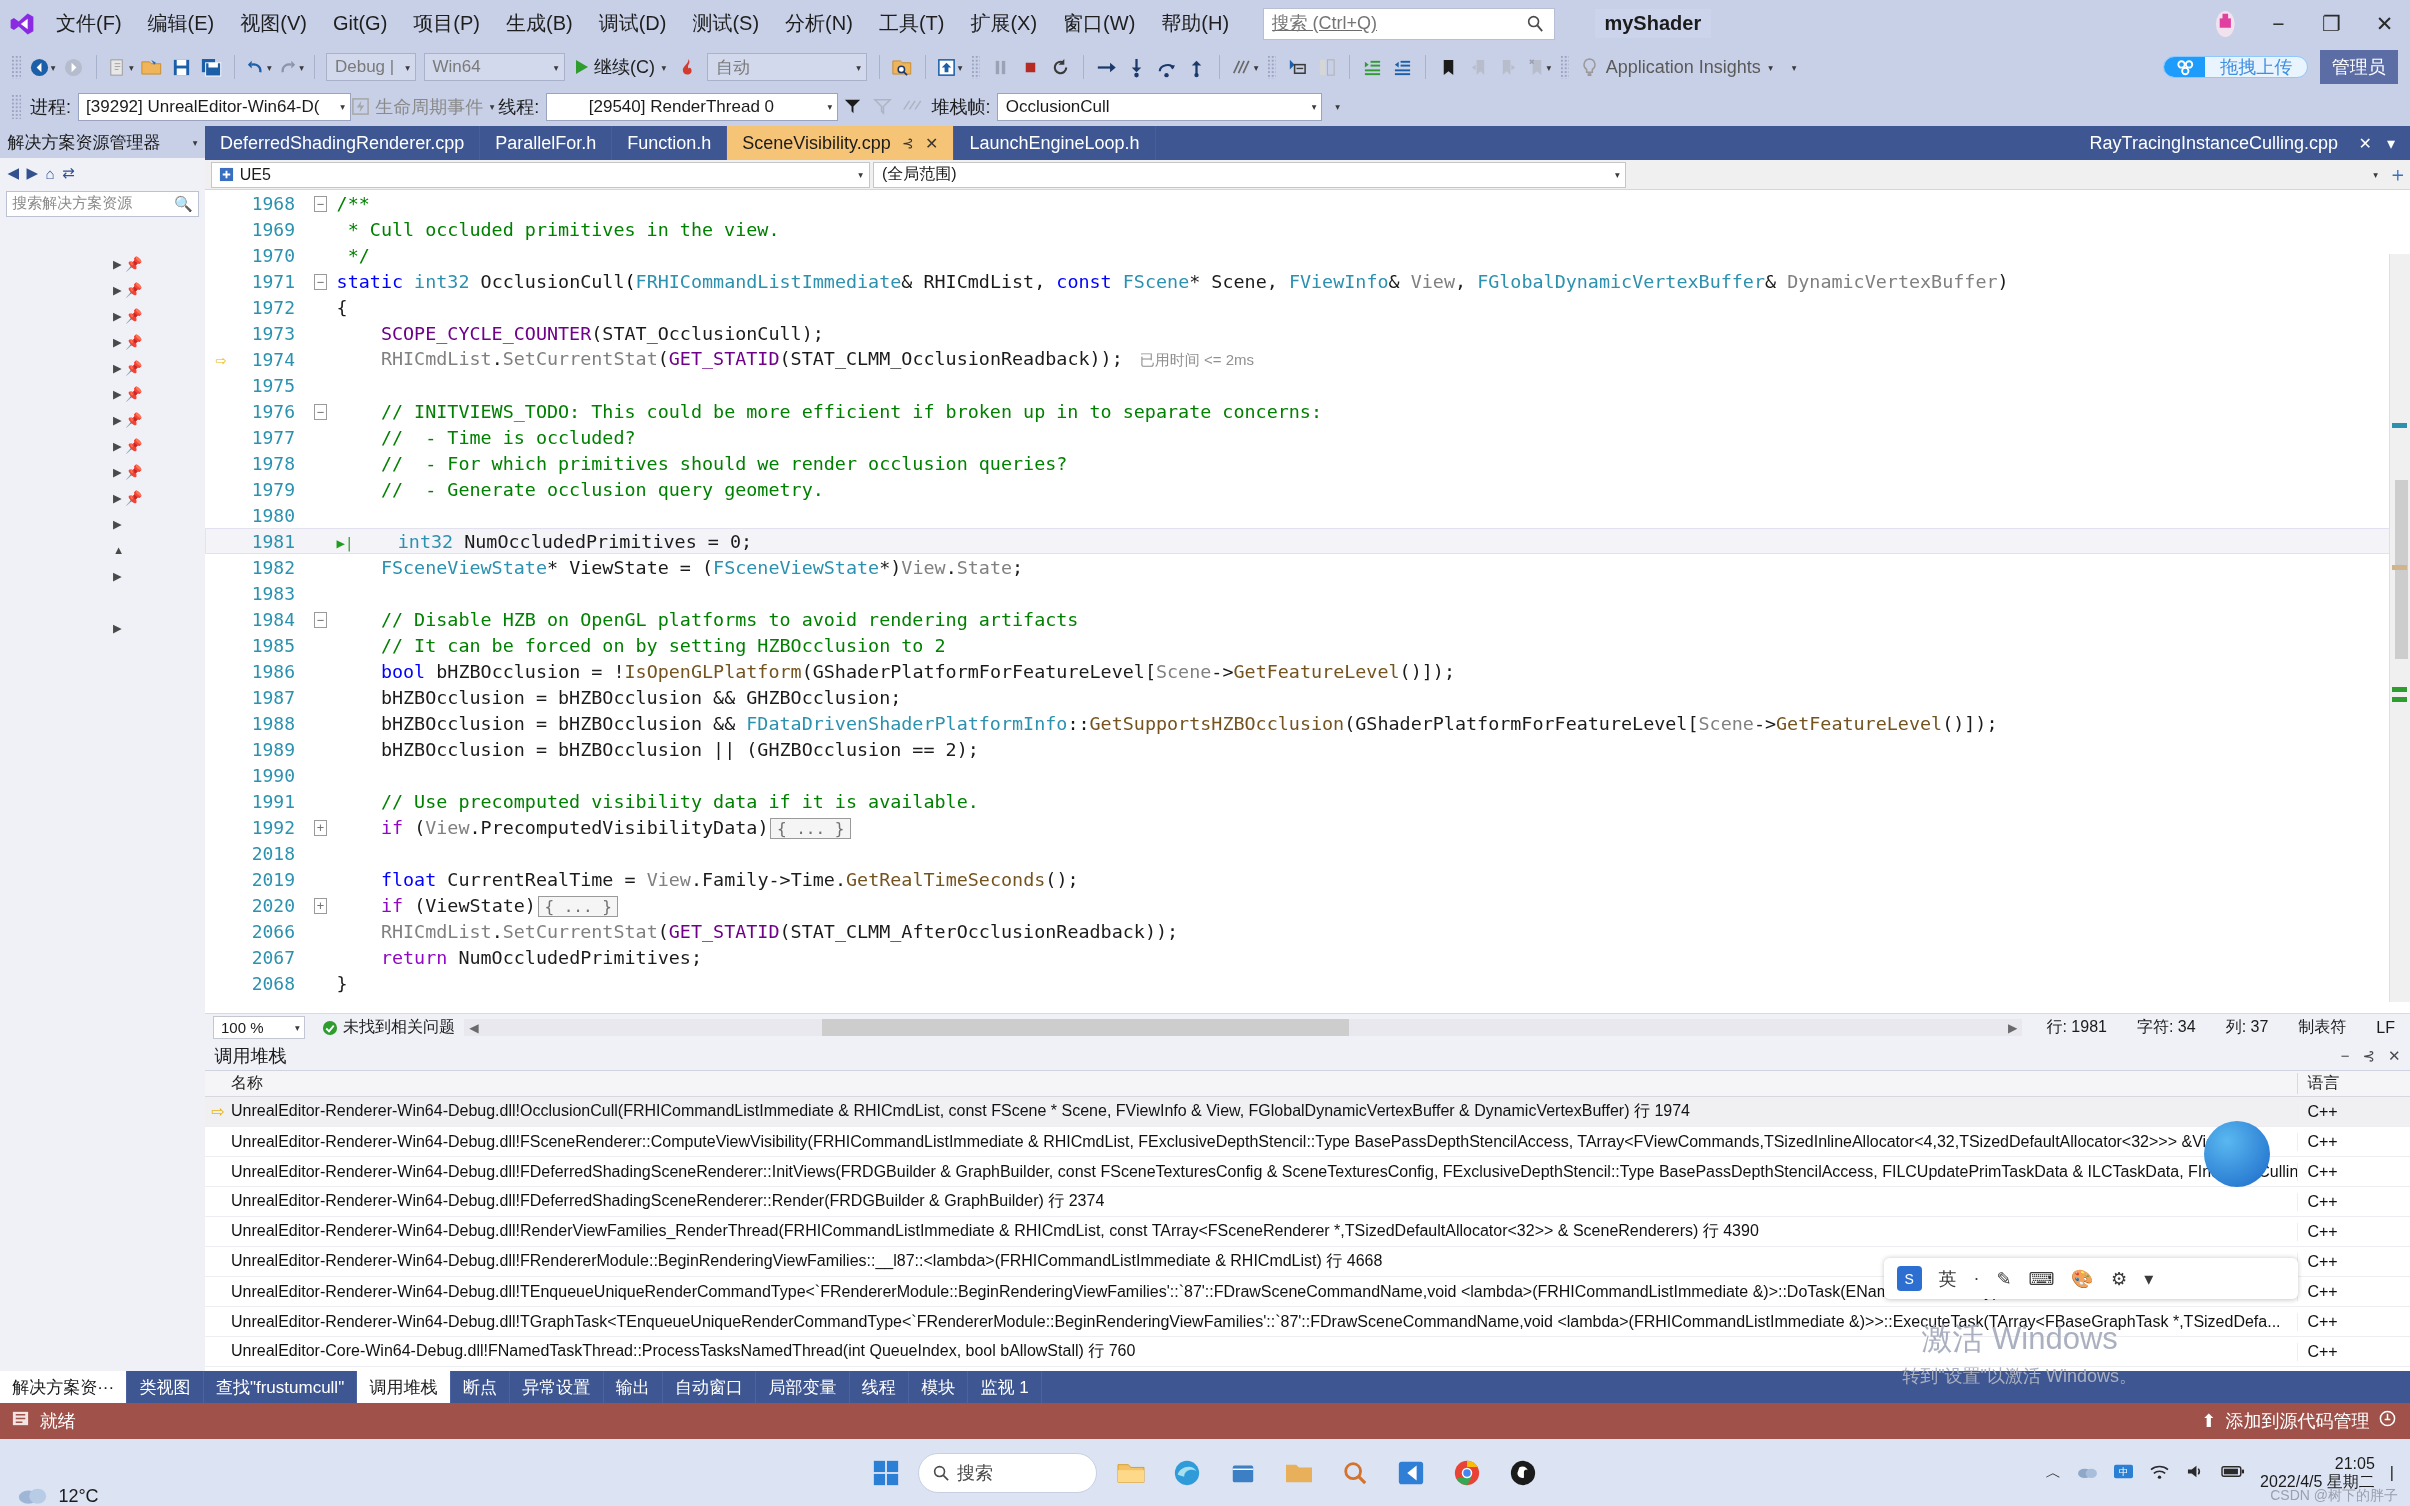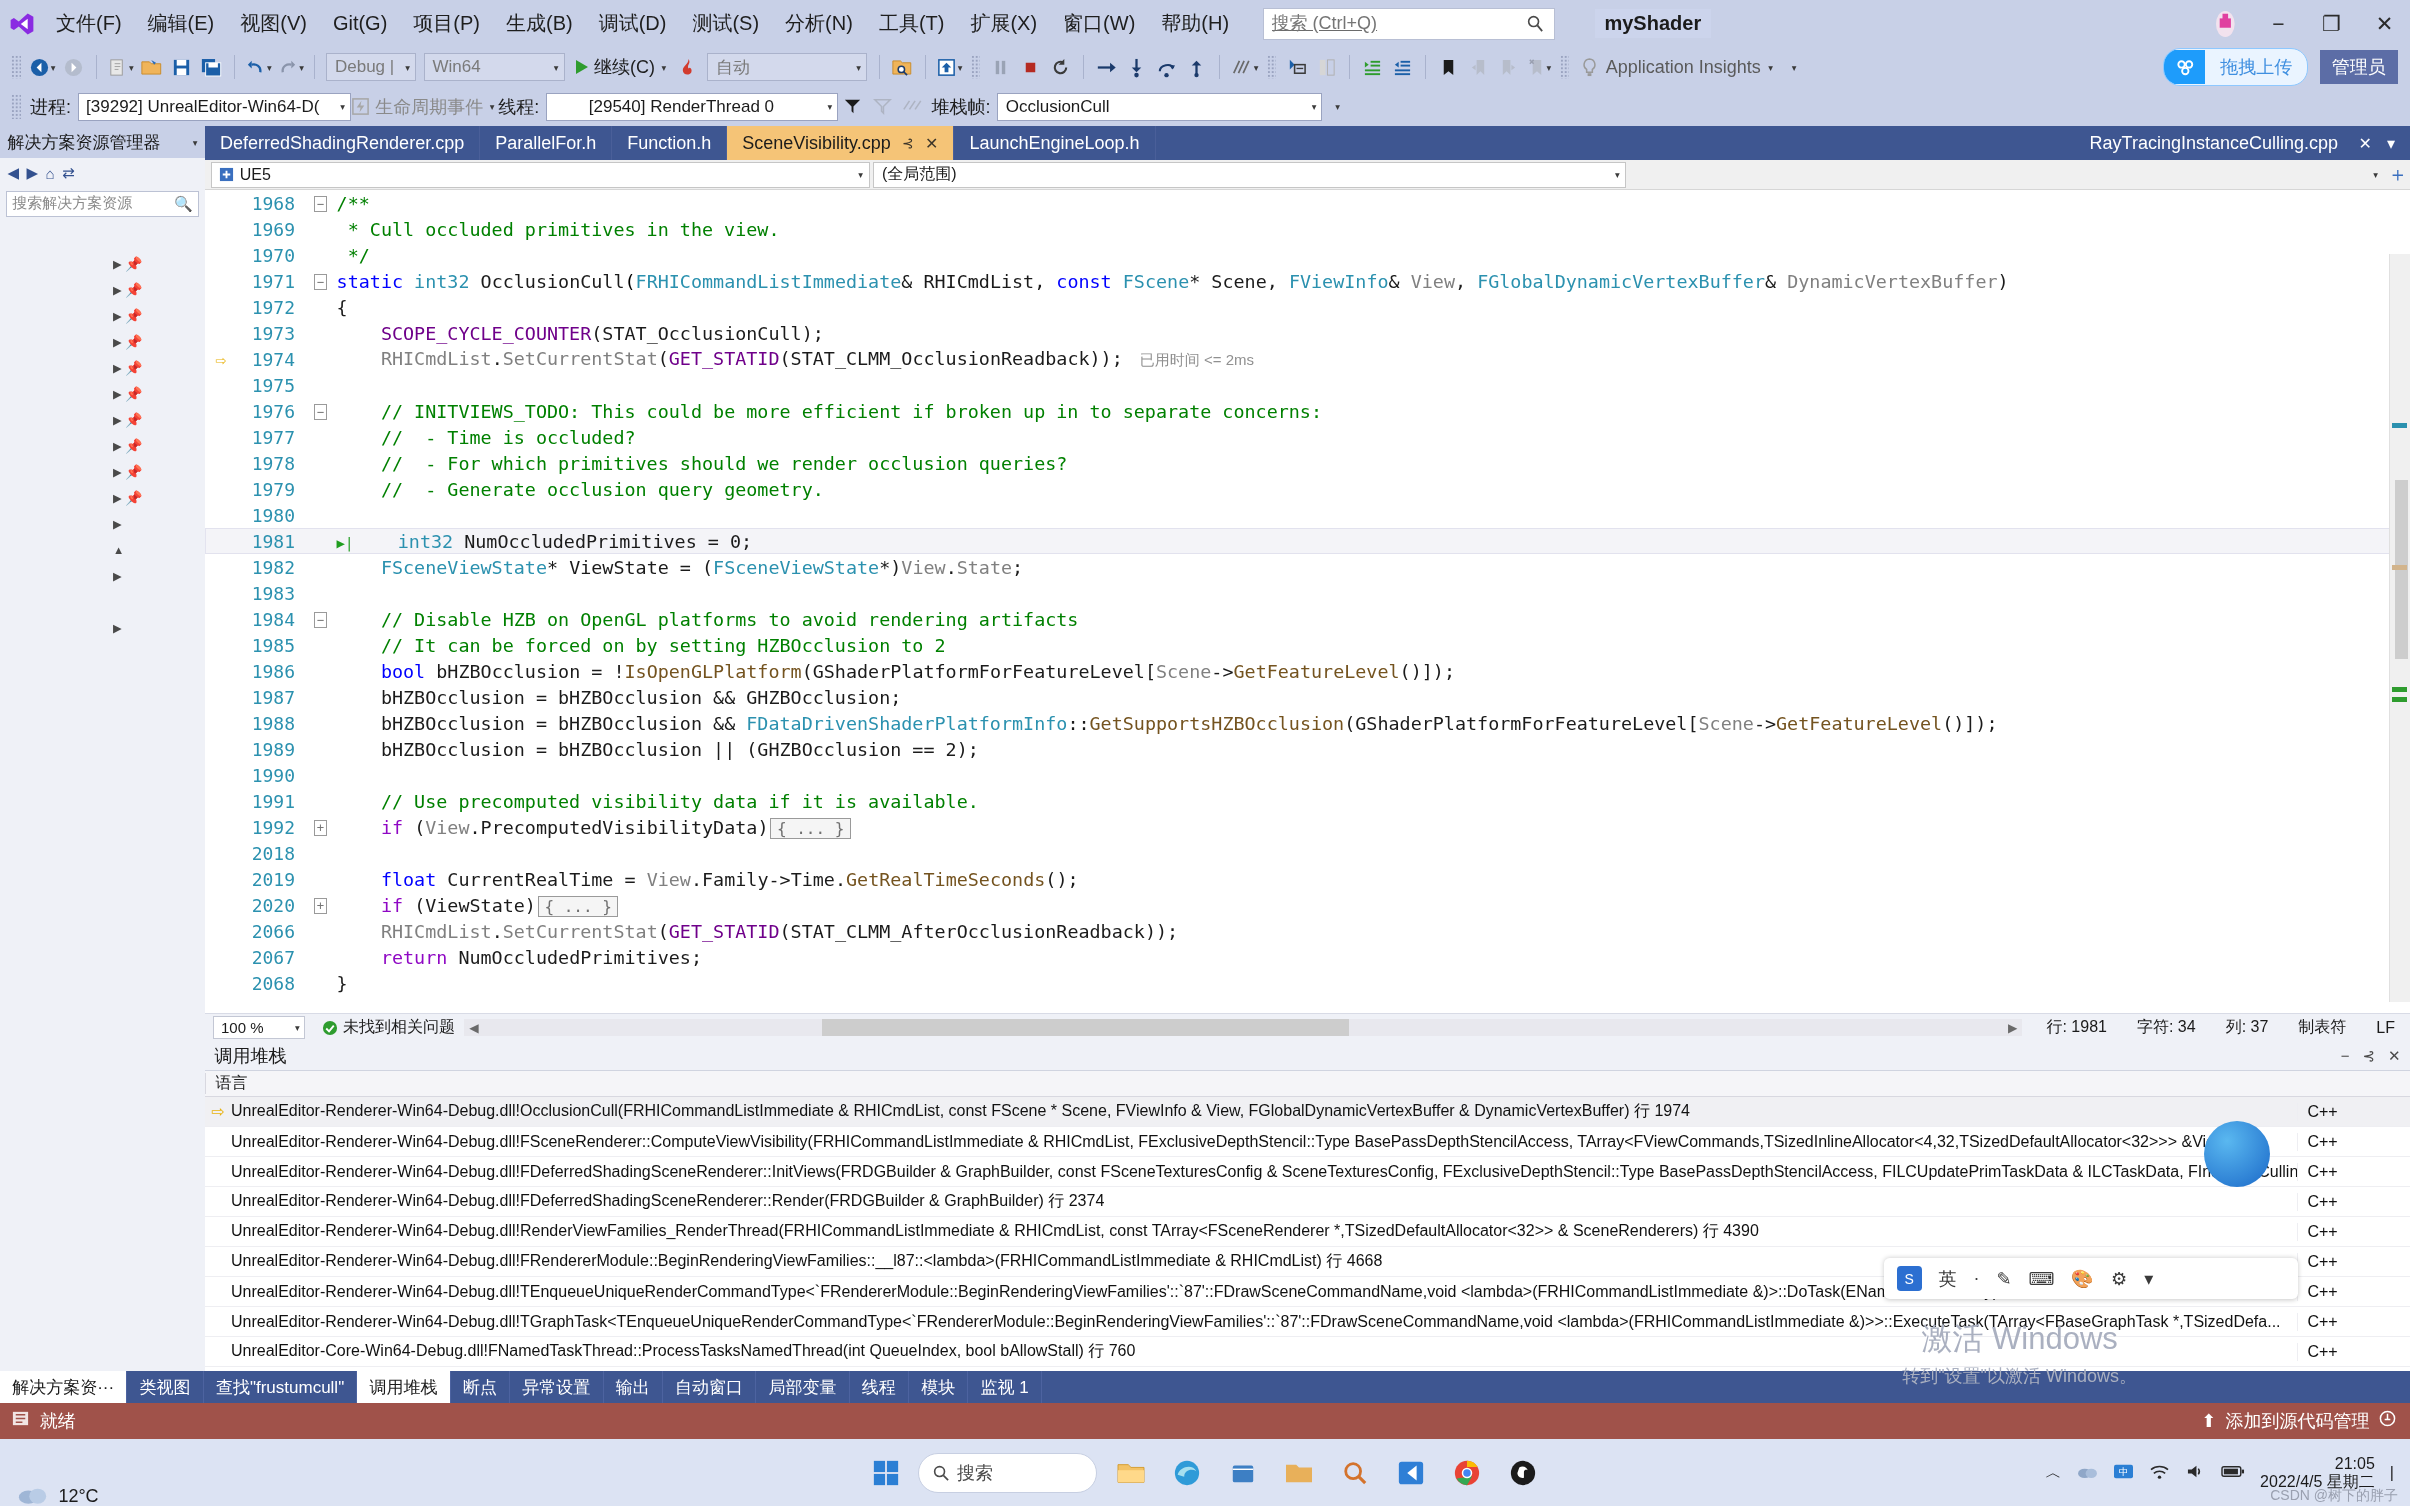--- a/index.html
+++ b/index.html
@@ -66,21 +66,21 @@
   .combo.w-plat { width: 141px; }
   .combo.w-auto { width: 160px; }
   .run-btn { display: flex; align-items: center; gap: 5.6px; font-size: 18px;
              color: #1e1e1e; padding: 0 7.5px; height: 30px; }
   .tri-green { width: 0; height: 0; border-left: 12.2px solid #2e9c2e;
                border-top: 7.5px solid transparent; border-bottom: 7.5px solid transparent; }
   .appinsights { display:flex; align-items:center; gap:6.6px; font-size:18px; color:#5a5a5a; padding:0 5.6px;}
 
   
   .upload-pill {
-    display:flex; align-items:center; height:38px; border-radius:17px;
+    display:flex; align-items:center; height:22px; border-radius:17px;
     overflow:hidden; background:#eaf4ff; border:0.9px solid #8ec8ff; margin-left:7.5px;
   }
   .upload-pill .ul-icon { width:41px; height:34px; background:#1e9cfb; display:flex;
     align-items:center; justify-content:center; }
   .upload-pill .ul-text { padding:0 15px; font-size:18px; color:#3f8fe0; white-space:nowrap; }
   .admin-badge { margin-left:11.3px; margin-right:13px; background:#5c6da6; color:#fff;
     font-size:18px; padding:4.7px 12.2px; white-space:nowrap; }
 
   
   .toolbar2 {
@@ -832,20 +832,21 @@
 <div class="callstack">
   <div class="cs-header">
     <span>调用堆栈</span>
     <span class="cs-hdr-icons">
       <span>−</span>
       <span>⊰</span>
       <span>✕</span>
     </span>
   </div>
   <div class="cs-colhdr">
+    <span class="cs-col-name">名称</span>
     <span class="cs-col-lang">语言</span>
   </div>
   <div class="cs-rows" id="cs-rows">
       <div class="cs-row current">
         <div class="cs-ico">⇨</div>
         <div class="cs-name">UnrealEditor-Renderer-Win64-Debug.dll!OcclusionCull(FRHICommandListImmediate &amp; RHICmdList, const FScene * Scene, FViewInfo &amp; View, FGlobalDynamicVertexBuffer &amp; DynamicVertexBuffer) 行 1974</div>
         <div class="cs-lang">C++</div>
       </div>
       <div class="cs-row">
         <div class="cs-ico"></div>

